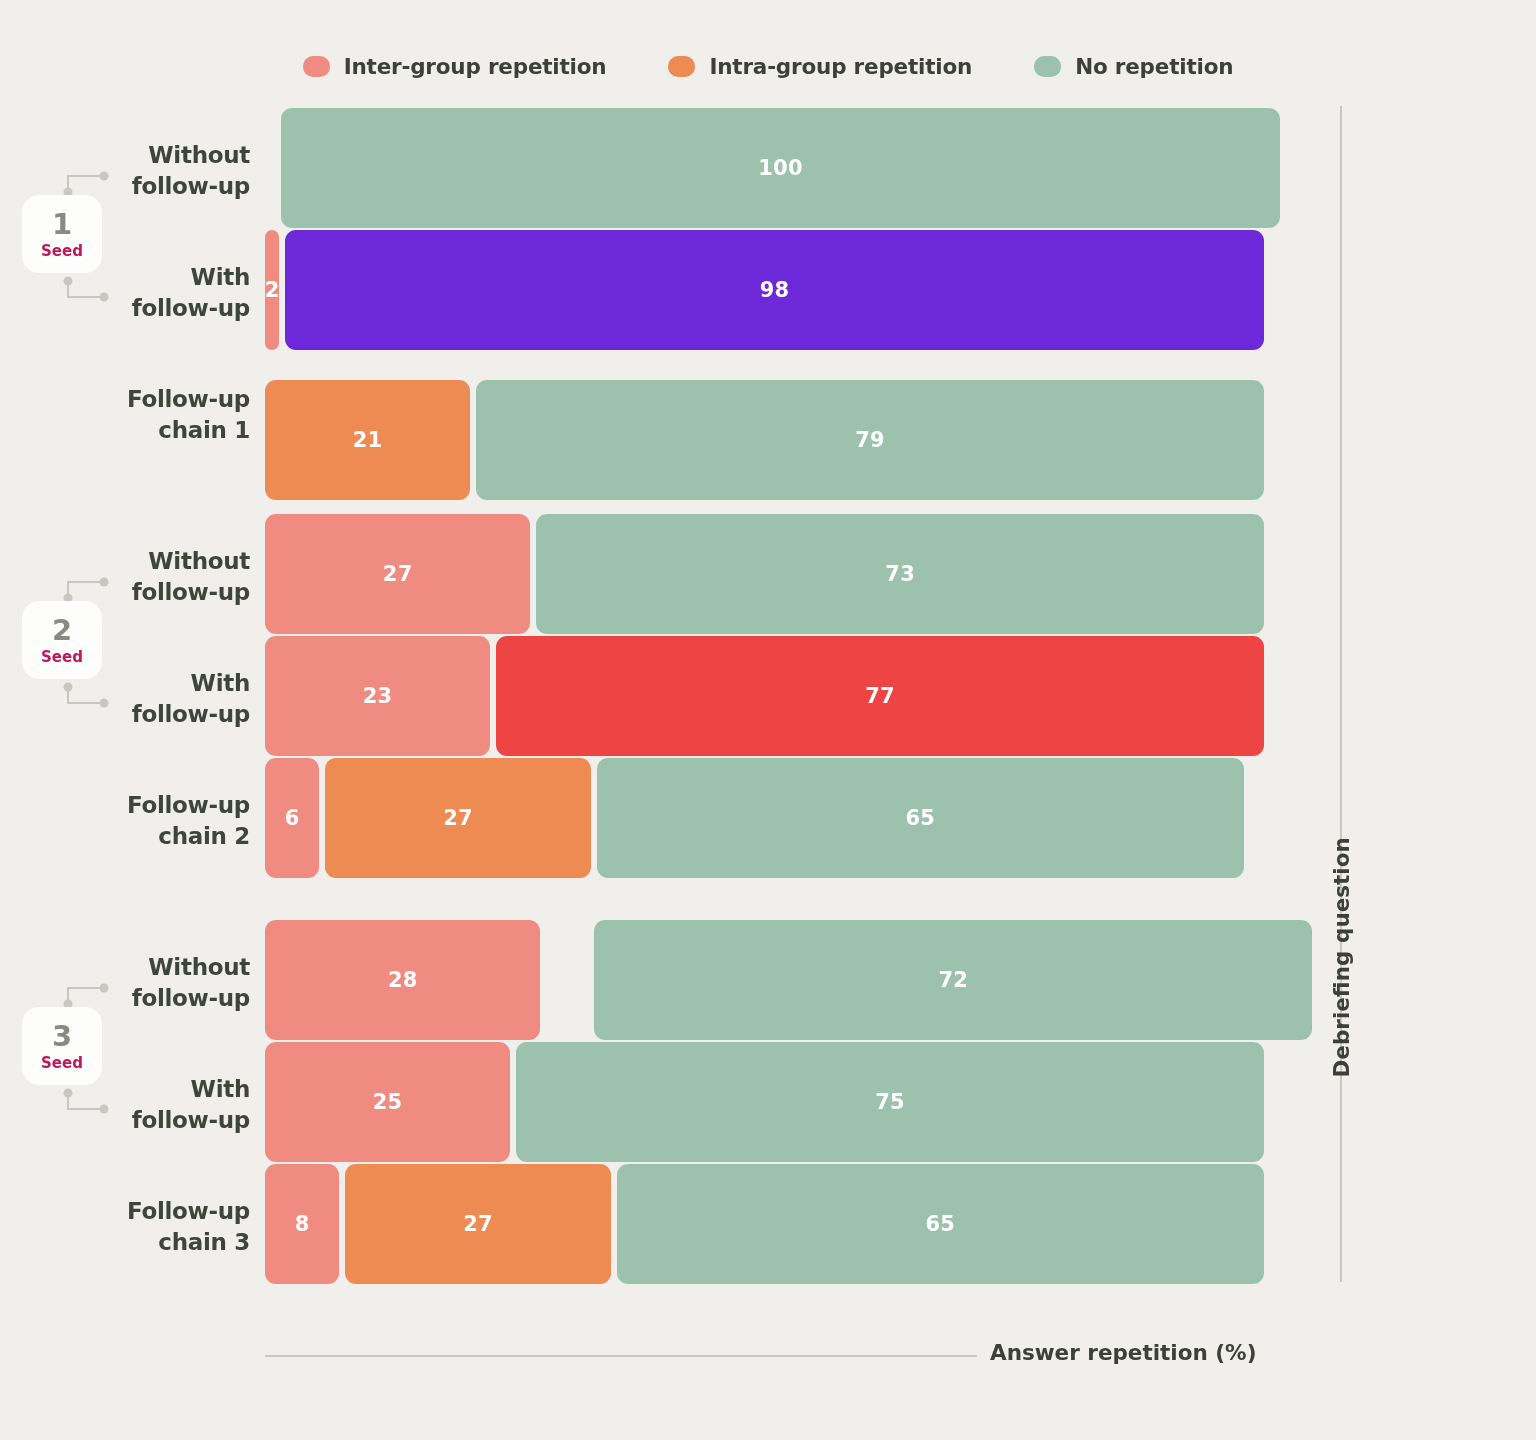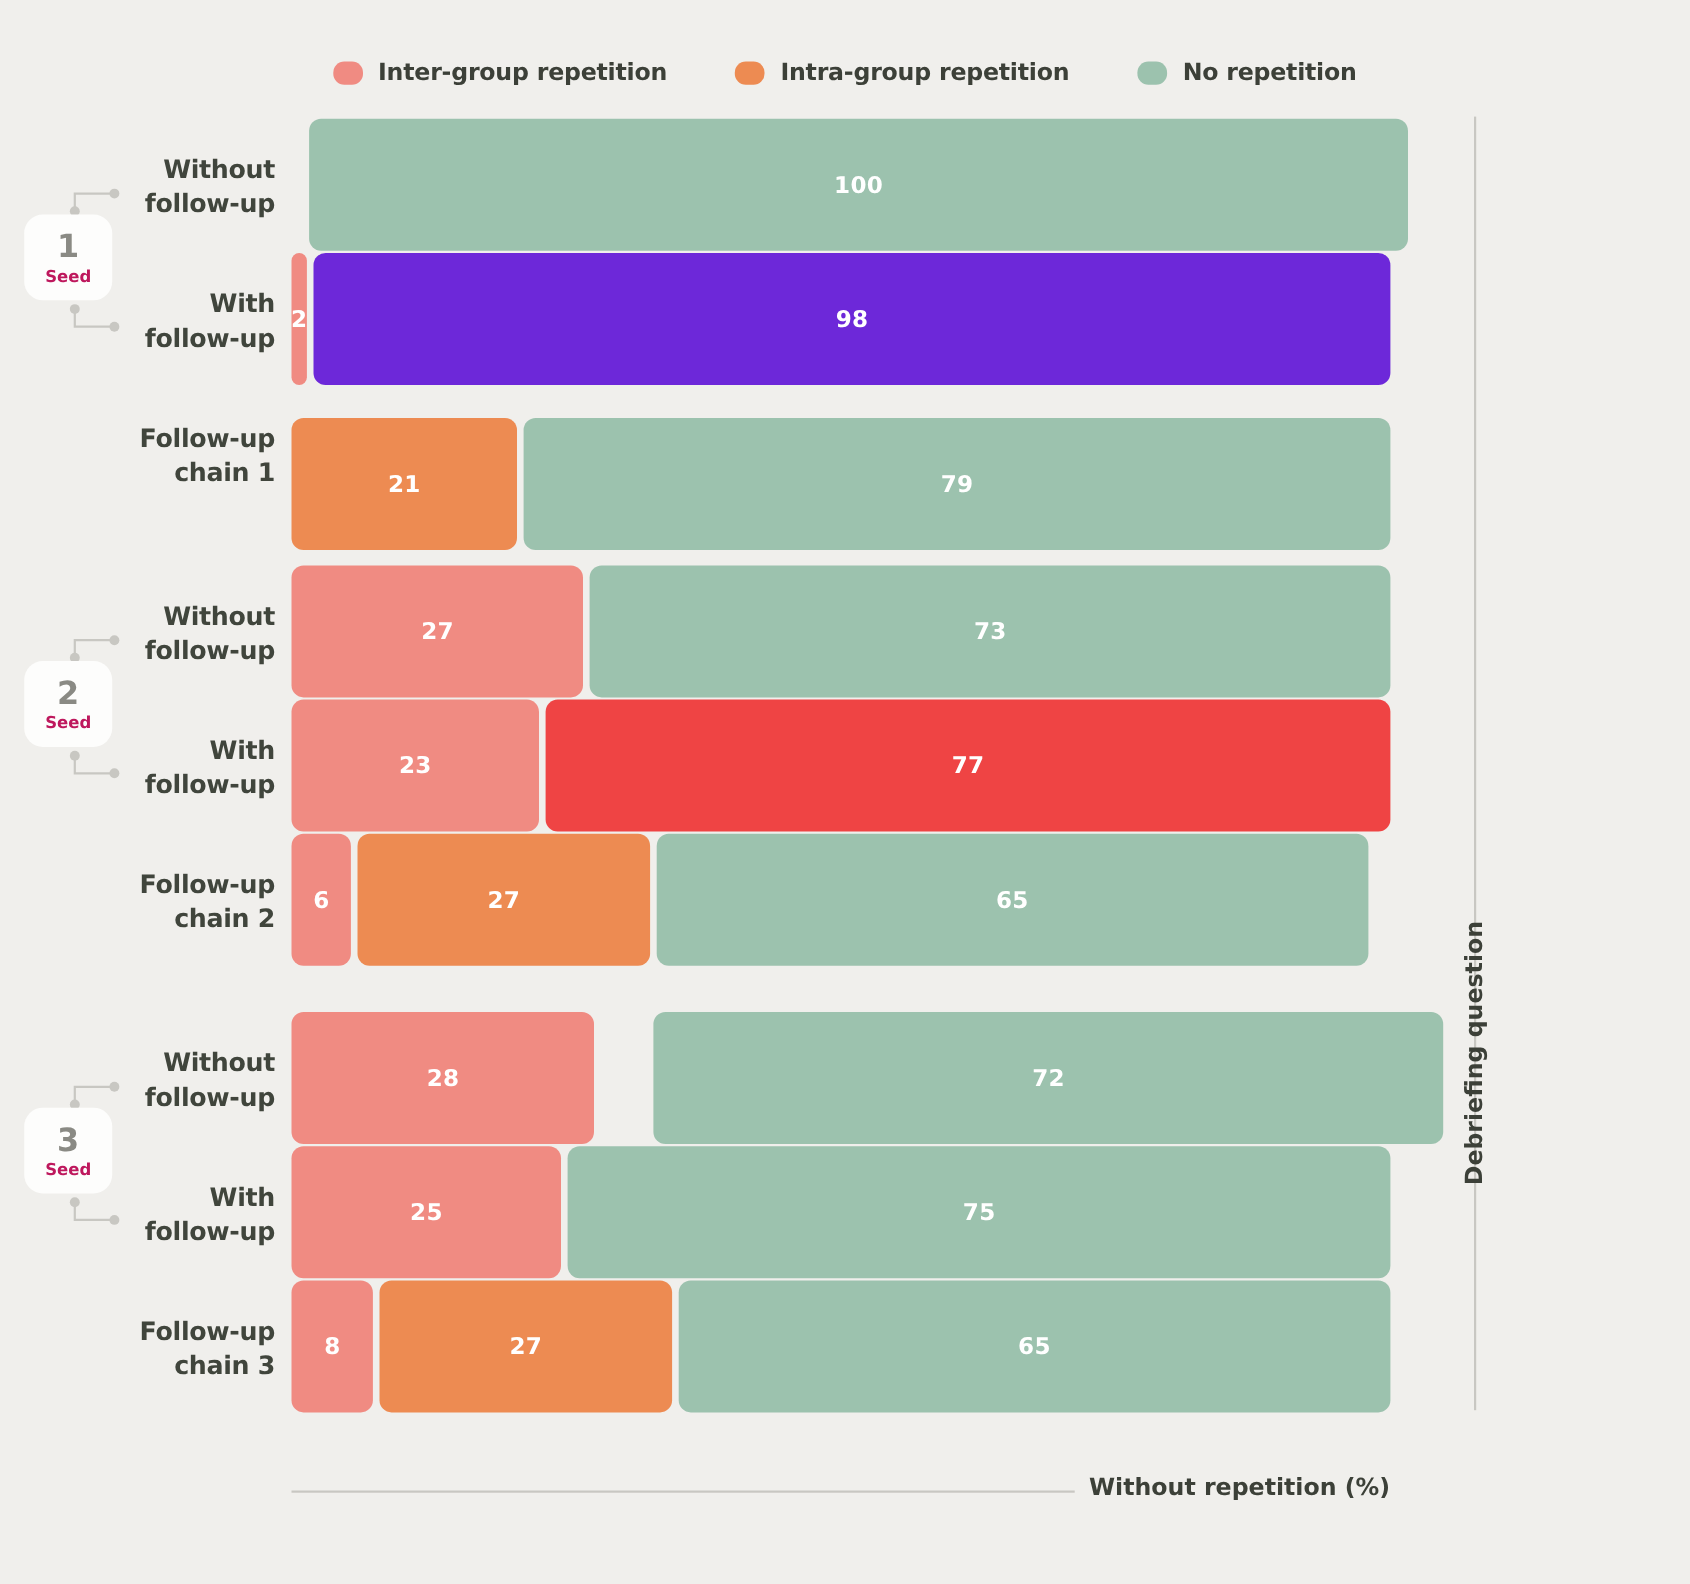--- a/index.html
+++ b/index.html
@@ -341,15 +341,15 @@
         </div>
         <div class="seg" style="left: 351.75px; width: 647.25px; background: rgb(156, 194, 174);">
           <span class="seg-value">65</span>
         </div>
       </div>
     </div>
 
   <div id="y-axis-line"></div>
   <div id="y-axis-title">Debriefing question</div>
   <div id="x-axis-line"></div>
-  <div id="x-axis-title">Without repetition (%)</div>
+  <div id="x-axis-title">Answer repetition (%)</div>
 
 </div>
 
 </body></html>

